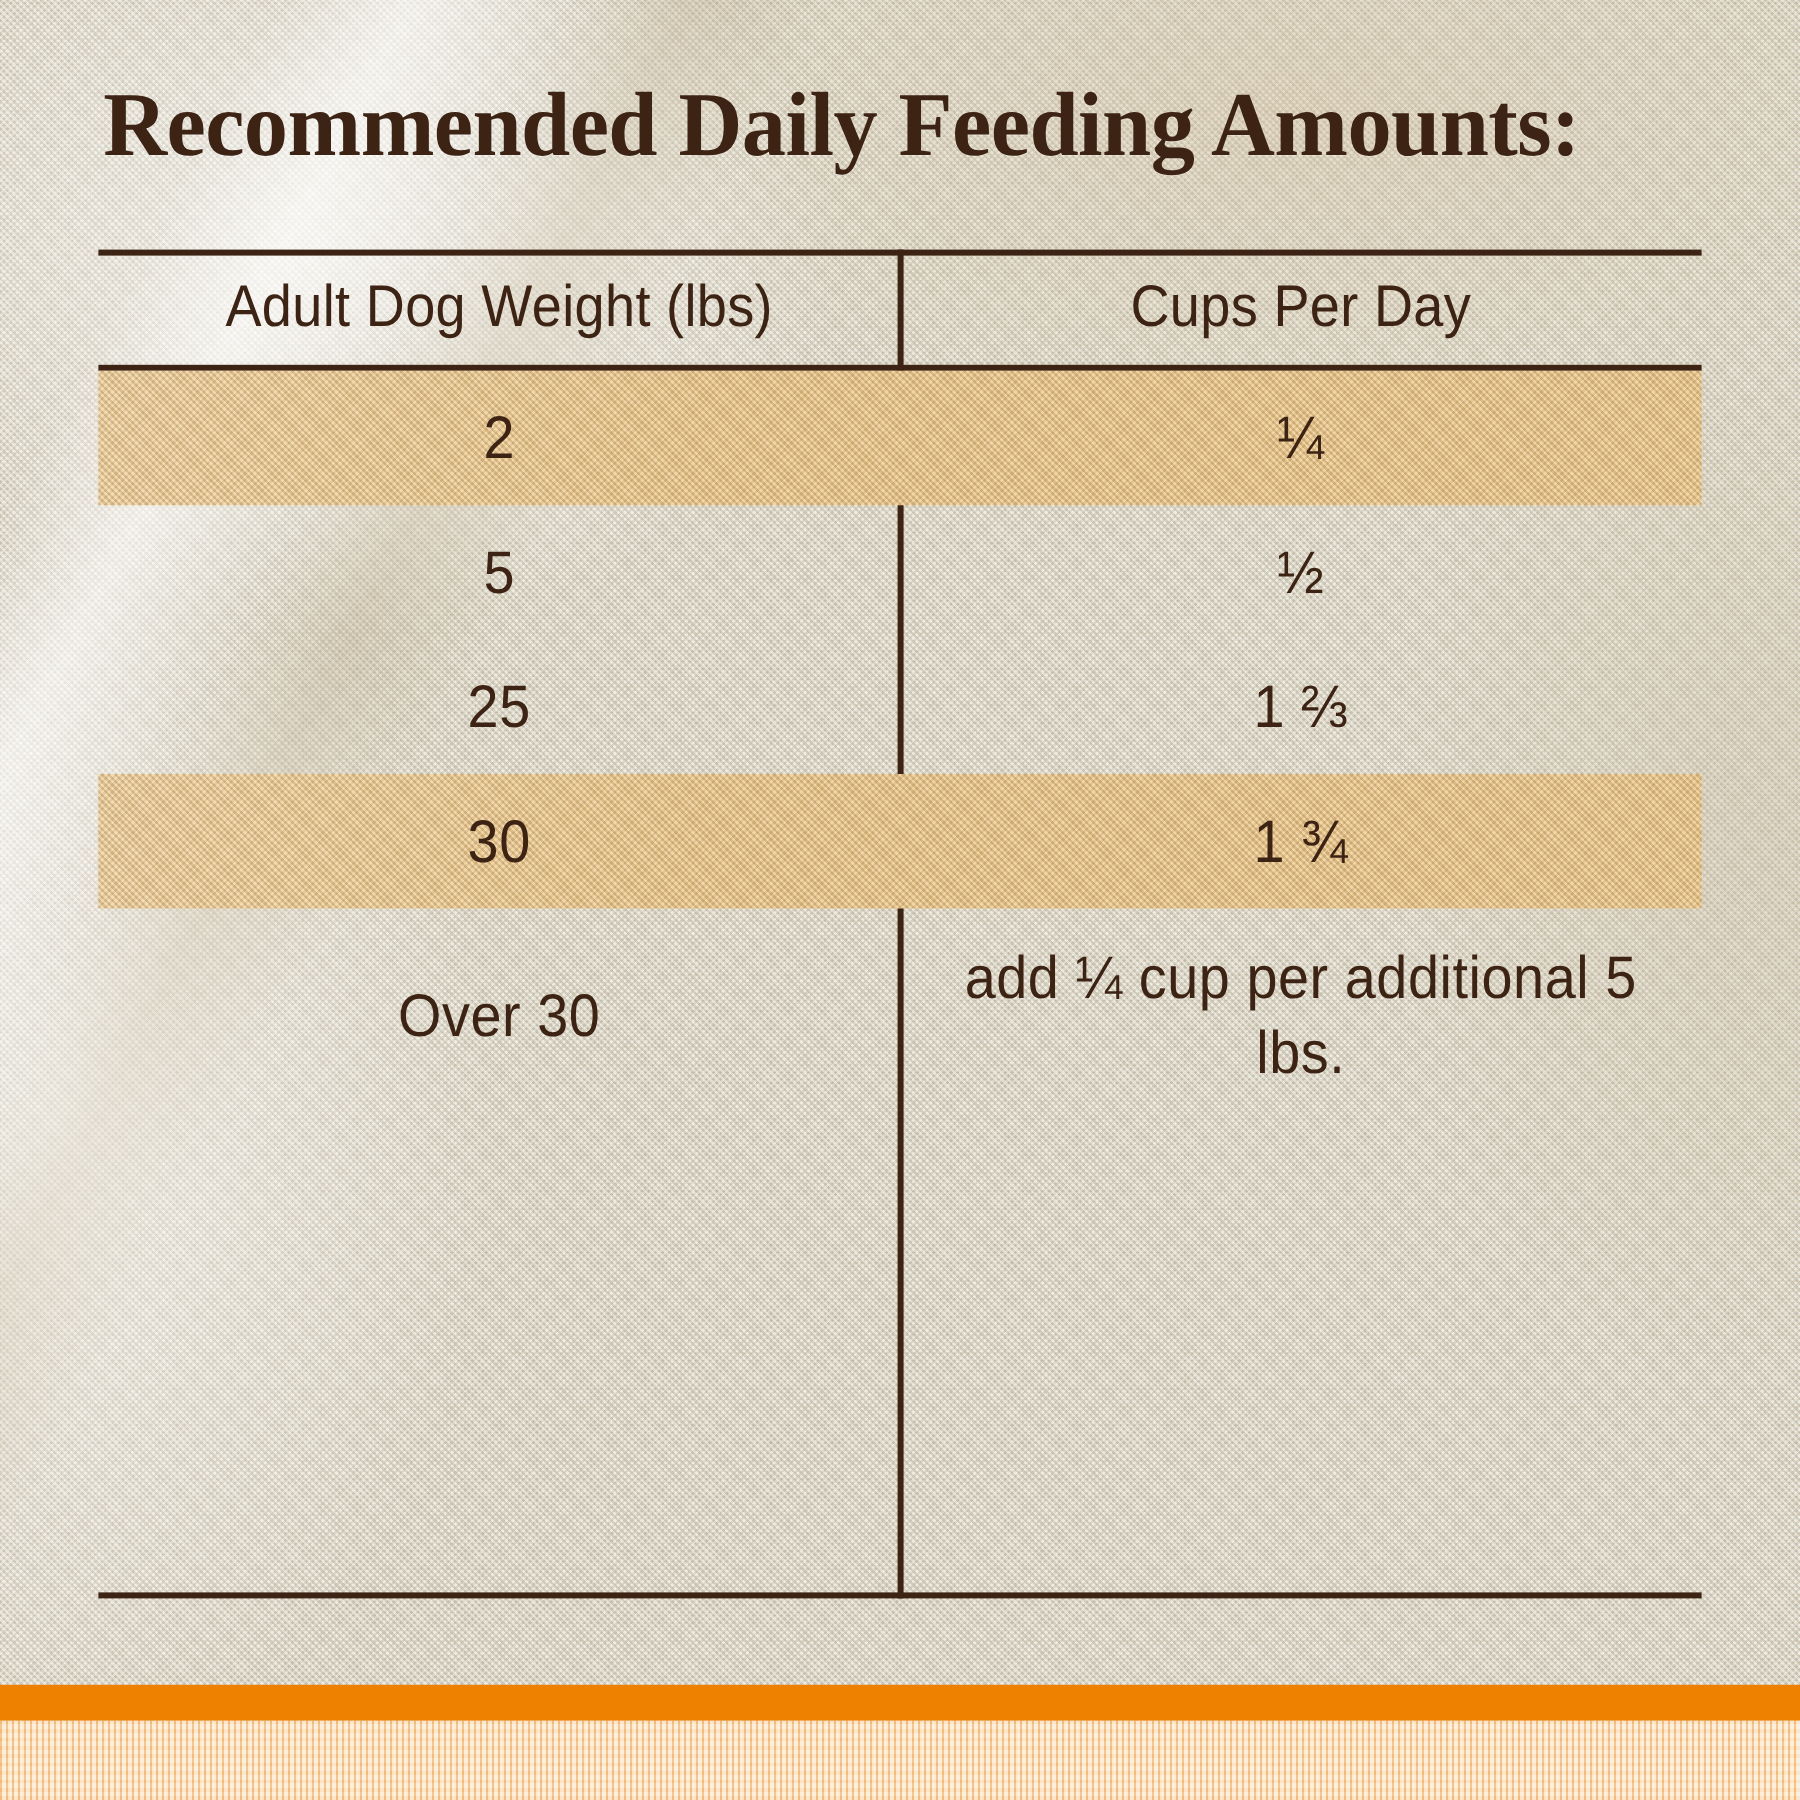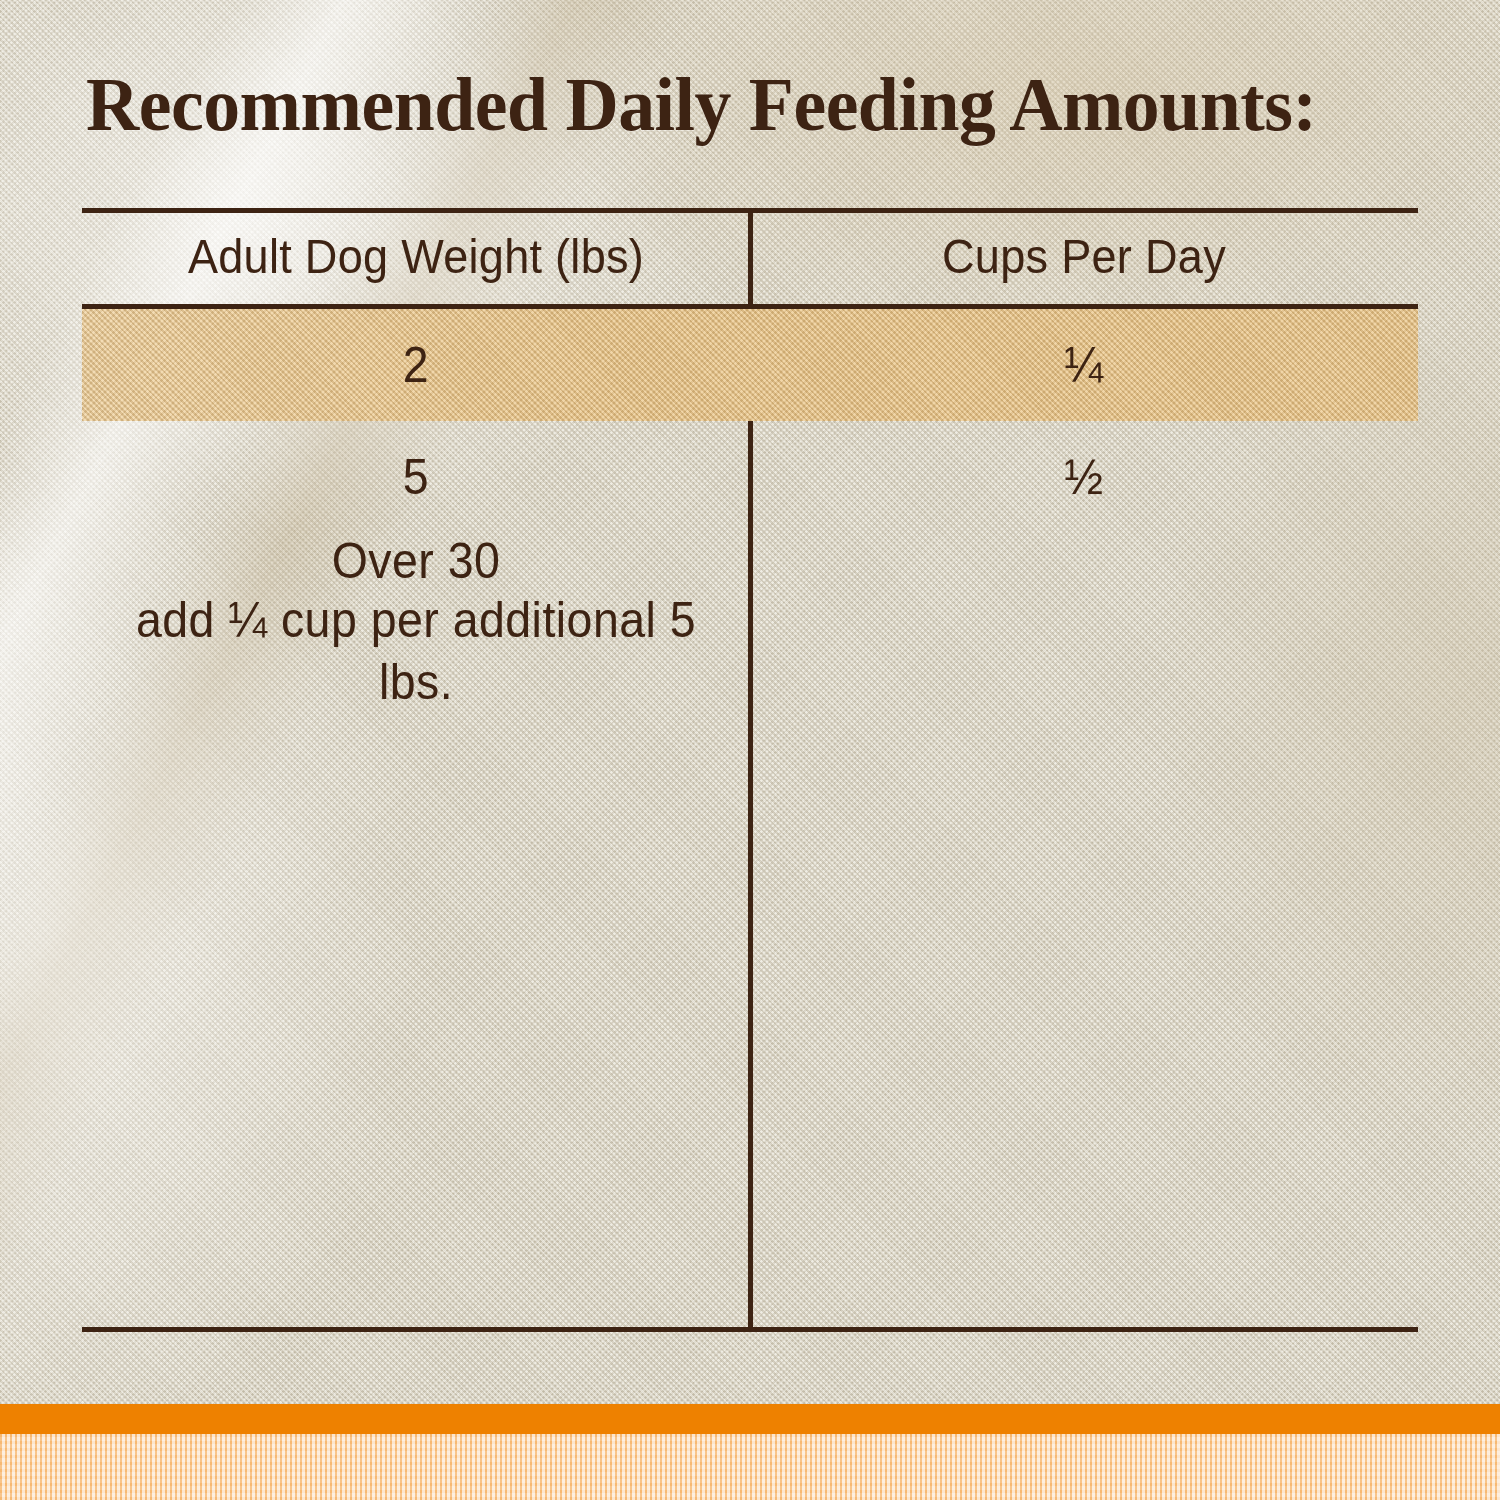--- a/index.html
+++ b/index.html
@@ -121,21 +121,21 @@
     top: 101px;
     width: 100%;
     height: 1018px;
   }
   .trow {
     position: relative;
     display: flex;
     width: 100%;
     height: 112px;
   }
-  .trow.tall { height: 178px; flex-direction: column; }
+  .trow.tall { height: 178px; }
 
   
   .trow.band::before {
     content: "";
     position: absolute;
     inset: 0;
     background-color: #e8c68f;
     background-image:
       repeating-linear-gradient(45deg, rgba(168,130,70,0.26) 0 2px, rgba(255,240,210,0.24) 2px 4px),
       repeating-linear-gradient(-45deg, rgba(160,124,66,0.20) 0 2px, rgba(255,240,210,0.18) 2px 4px),
@@ -217,21 +217,29 @@
       </div>
 
       <div class="trow">
         <div class="td left">5</div>
         <div class="td right">½</div>
       </div>
 
 
 
 
-
+      <div class="trow">
+        <div class="td left">25</div>
+        <div class="td right">1 ⅔</div>
+      </div>
+
+      <div class="trow band">
+        <div class="td left">30</div>
+        <div class="td right">1 ¾</div>
+      </div>
 
       <div class="trow tall">
         <div class="td left">Over 30</div>
         <div class="td right multiline">add ¼ cup per additional 5 lbs.</div>
       </div>
 
     </div>
   </div>
 
   <div class="orange-bar"></div>

